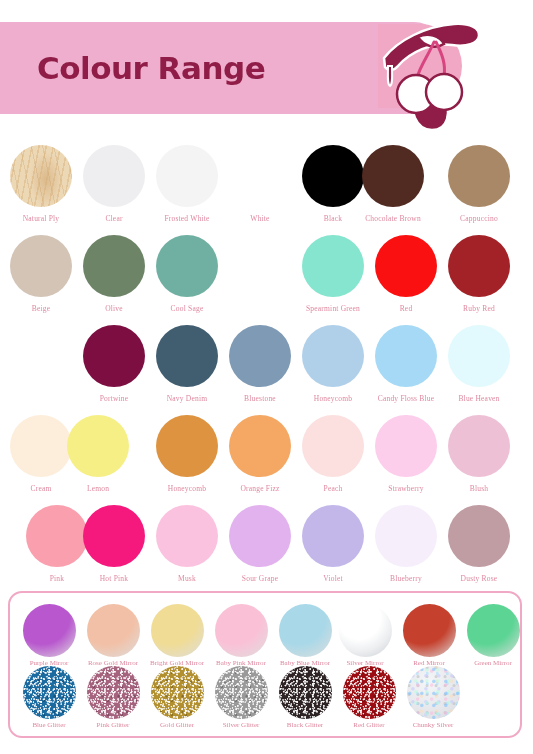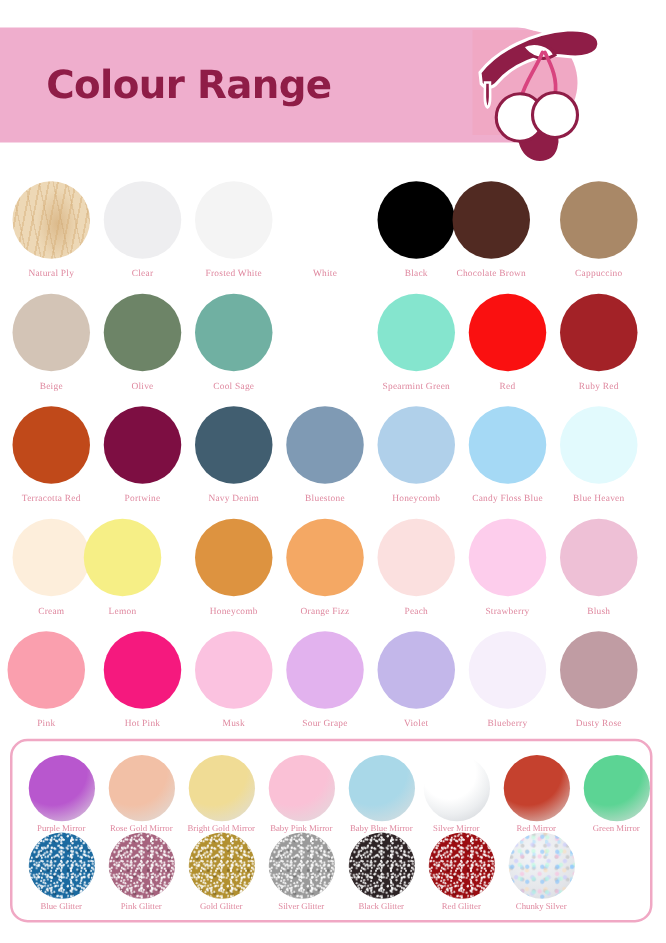--- a/index.html
+++ b/index.html
@@ -265,24 +265,20 @@
       <div class="swatch" style="left: 369px;">
         <div class="swatch-circle" style="background: #fa1010;"></div>
         <div class="swatch-label">Red</div>
       </div>
       <div class="swatch" style="left: 442px;">
         <div class="swatch-circle" style="background: #a32227;"></div>
         <div class="swatch-label">Ruby Red</div>
       </div>
     </div>
     <div class="swatch-row" style="top: 320px;">
-      <div class="swatch" style="left: 4px;">
-        <div class="swatch-circle" style="background: #c0491a;"></div>
-        <div class="swatch-label">Terracotta Red</div>
-      </div>
       <div class="swatch" style="left: 77px;">
         <div class="swatch-circle" style="background: #7d0e42;"></div>
         <div class="swatch-label">Portwine</div>
       </div>
       <div class="swatch" style="left: 150px;">
         <div class="swatch-circle" style="background: #415e70;"></div>
         <div class="swatch-label">Navy Denim</div>
       </div>
       <div class="swatch" style="left: 223px;">
         <div class="swatch-circle" style="background: #7f9ab4;"></div>
@@ -325,21 +321,21 @@
       <div class="swatch" style="left: 369px;">
         <div class="swatch-circle" style="background: #fdcdec;"></div>
         <div class="swatch-label">Strawberry</div>
       </div>
       <div class="swatch" style="left: 442px; text-align: center;">
         <div class="swatch-circle" style="background: #eec0d6;"></div>
         <div class="swatch-label">Blush</div>
       </div>
     </div>
     <div class="swatch-row" style="top: 500px;">
-      <div class="swatch" style="left: 0;">
+      <div class="swatch" style="left: 20px;">
         <div class="swatch-circle" style="background: #fa9fae;"></div>
         <div class="swatch-label">Pink</div>
       </div>
       <div class="swatch" style="left: 77px;">
         <div class="swatch-circle" style="background: #f5197e;"></div>
         <div class="swatch-label">Hot Pink</div>
       </div>
       <div class="swatch" style="left: 150px;">
         <div class="swatch-circle" style="background: #fbc2e0;"></div>
         <div class="swatch-label">Musk</div>

